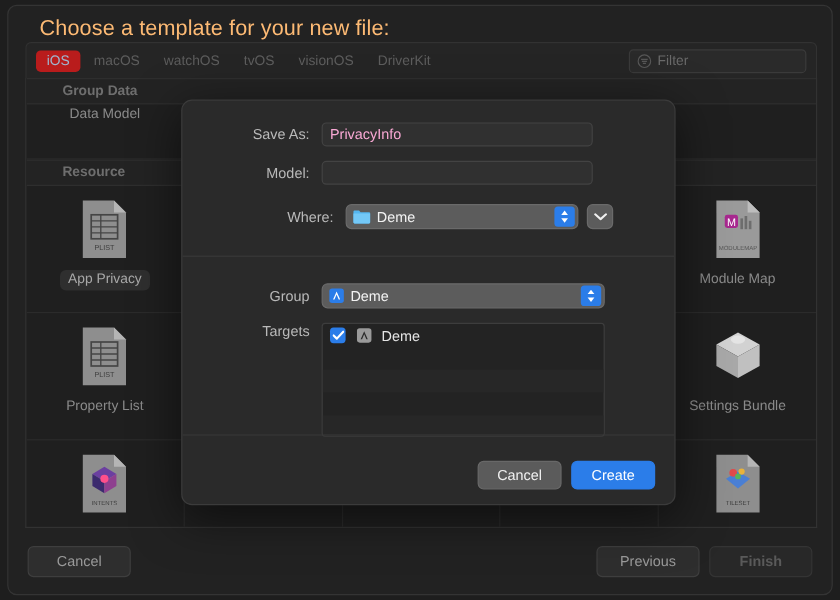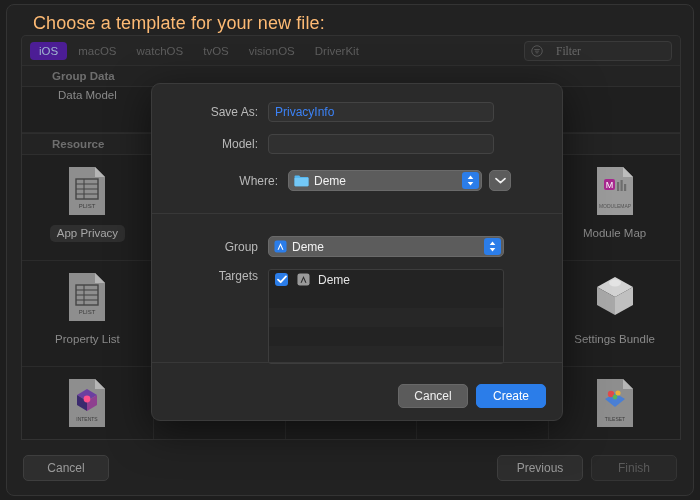--- a/index.html
+++ b/index.html
@@ -46,38 +46,38 @@
   }
   .tab {
     font-size: 11.5px;
     color: #5d5d5d;
     padding: 3px 9px;
     border-radius: 4px;
     margin-right: 2px;
     white-space: nowrap;
   }
   .tab.selected {
-    background: #4c1d95;
+    background: #b91c1c;
     color: #9fb6cf;
   }
 
   .filter-box {
     position: absolute;
     right: 8px; top: 5px;
     width: 148px; height: 20px;
     background: #2a2a2a;
     border: 1px solid #3a3a3a;
     border-radius: 4px;
     display: flex;
     align-items: center;
     padding: 0 6px;
   }
   .filter-icon { width: 12px; height: 12px; flex: 0 0 auto; opacity: .55; }
   .filter-placeholder {
-    font-size: 11.5px; color: #6a6a6a; margin-left: 13px; font-family: Liberation Serif, serif;
+    font-size: 11.5px; color: #6a6a6a; margin-left: 5px;
   }
 
   
   .grid-area {
     position: absolute;
     left: 14px; top: 60px;
     width: 660px; height: 375px;
     background: #1f1f1f;
     border: 1px solid #323232;
     border-top: none;
@@ -142,21 +142,21 @@
   .btn {
     font-size: 12px;
     border-radius: 5px;
     padding: 5px 16px;
     border: 1px solid #3e3e3e;
     background: #2e2e2e;
     color: #9a9a9a;
     min-width: 86px;
     text-align: center;
   }
-  .btn.dim { color: #5a5a5a; background: #282828; border-color: #343434; }
+  .btn.dim { color: #5a5a5a; background: #282828; border-color: #343434; font-weight: bold; }
   .spacer { flex: 1; }
   .btn + .btn { margin-left: 8px; }
 
   
   .sheet {
     position: absolute;
     left: 144px; top: 78px;
     width: 412px; height: 338px;
     background: #2a2a2a;
     border: 1px solid #3b3b3b;
@@ -180,21 +180,21 @@
     color: #b9b9b9;
     padding-right: 10px;
     flex: 0 0 auto;
   }
   .text-input {
     width: 226px; height: 20px;
     background: #303030;
     border: 1px solid #434343;
     border-radius: 4px;
     font-size: 12px;
-    color: #3b82f6;
+    color: #f9a8d4;
     padding: 0 6px;
     display: flex;
     align-items: center;
   }
 
   .popup {
     width: 194px; height: 21px;
     background: #5c5c5c;
     border: 1px solid #6a6a6a;
     border-radius: 5px;

